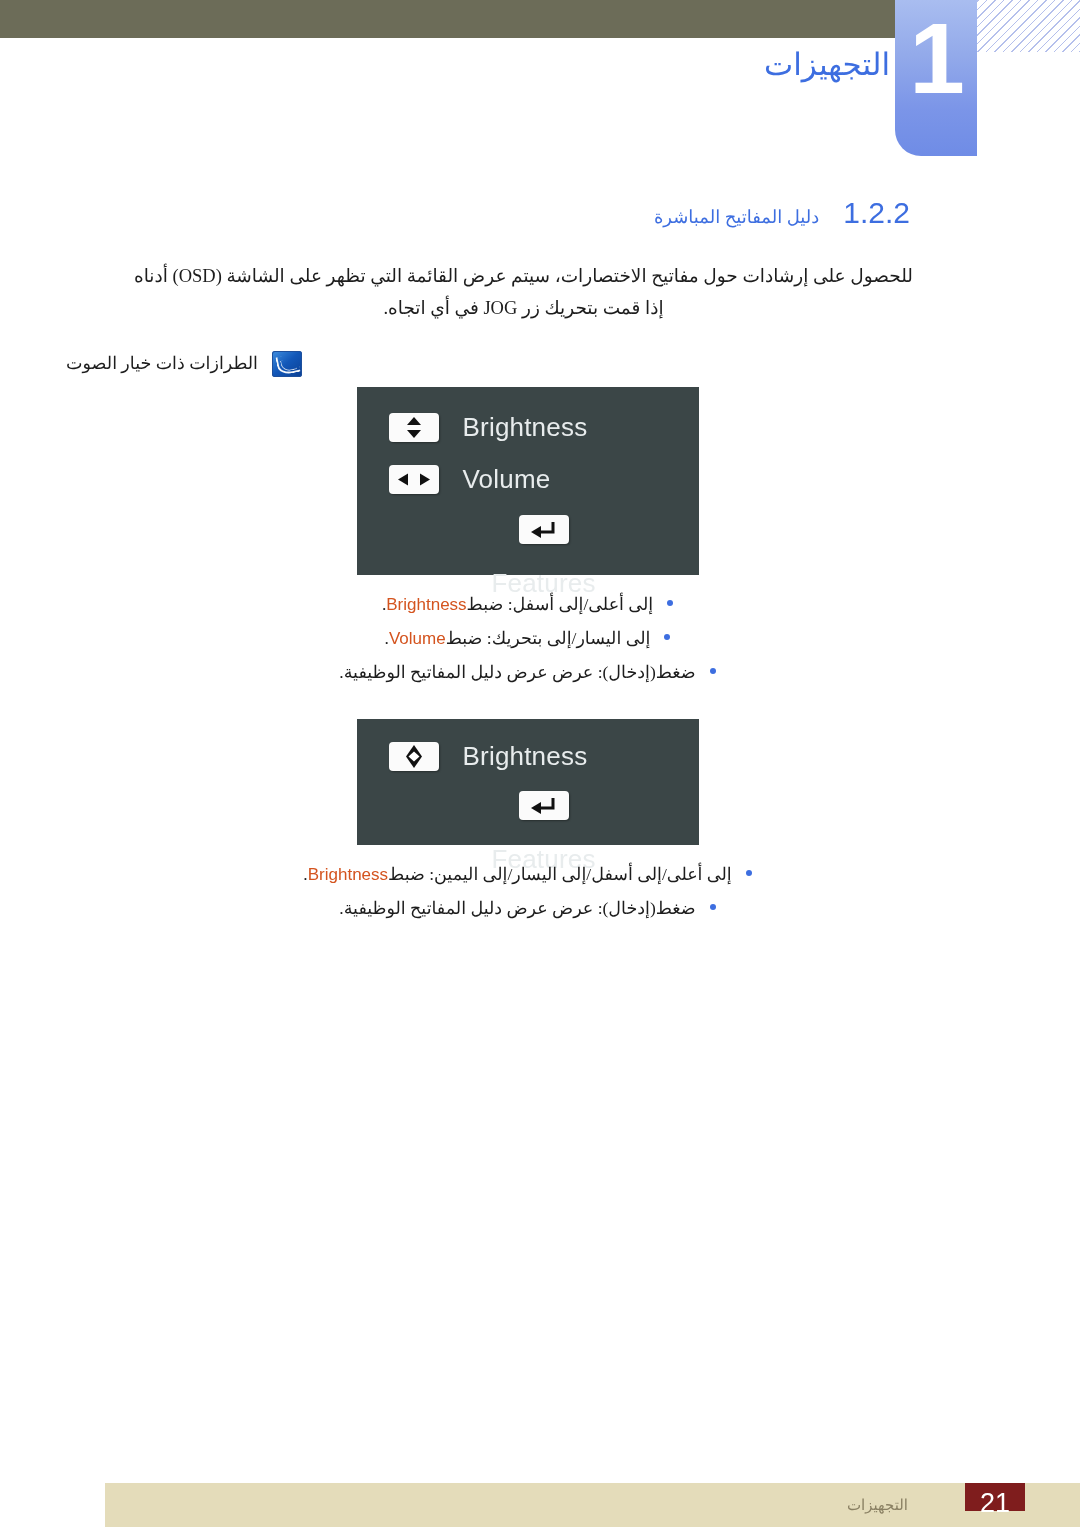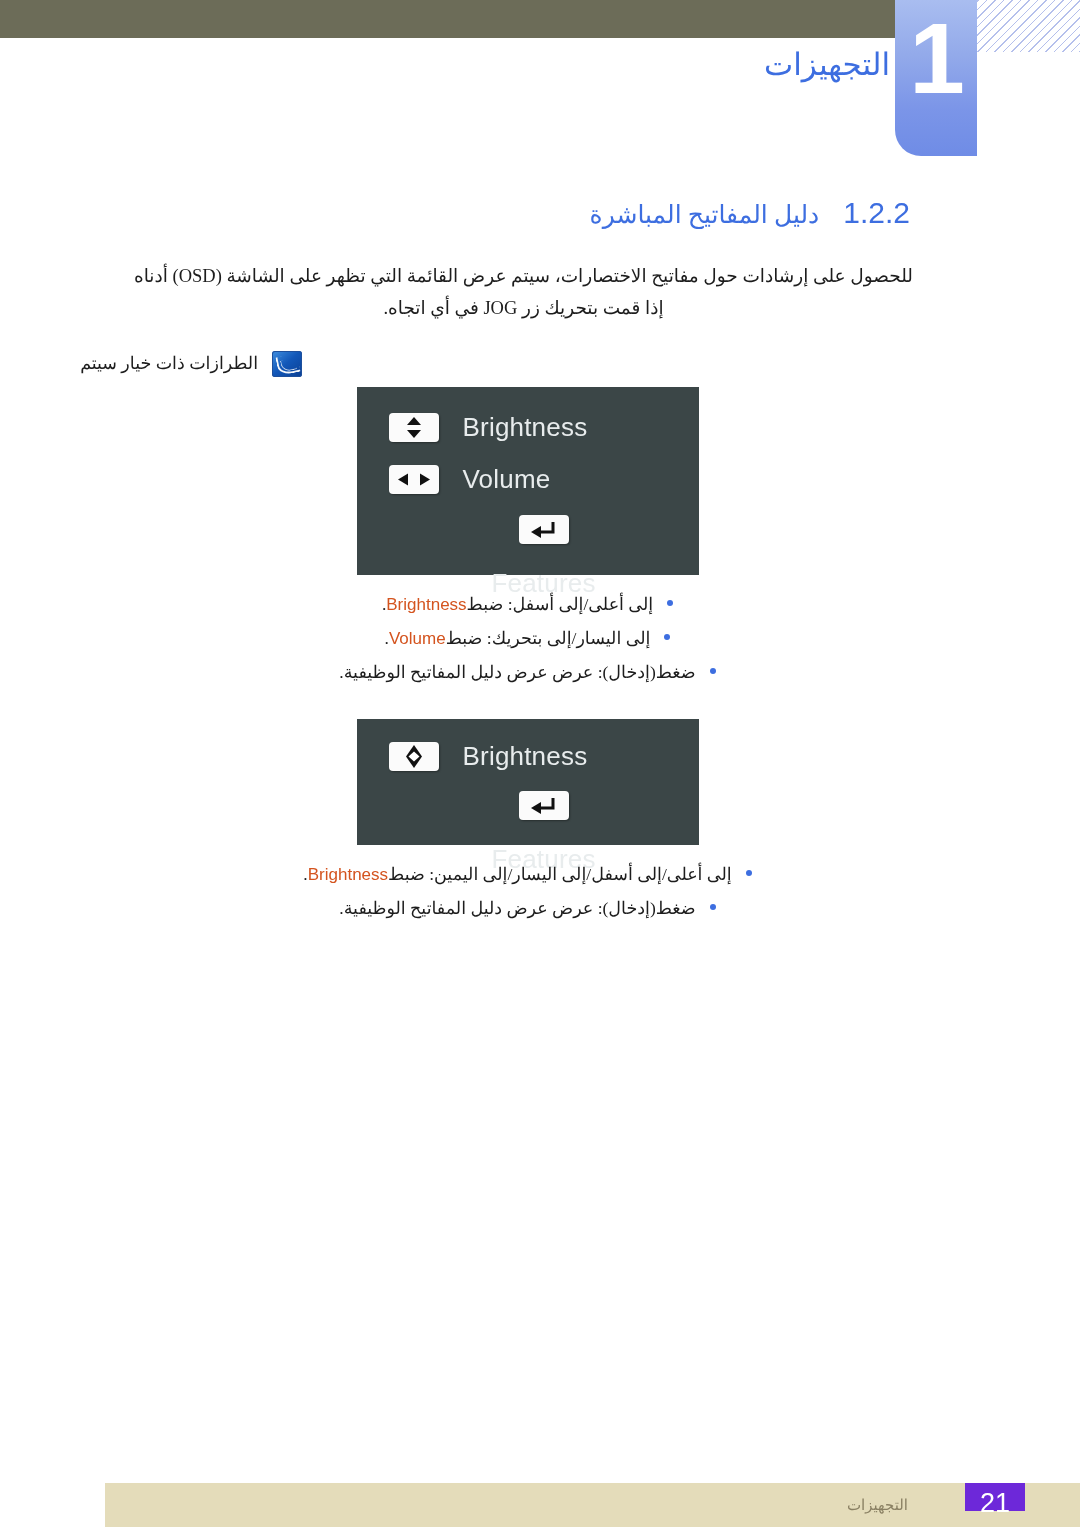--- a/index.html
+++ b/index.html
@@ -80,21 +80,21 @@
     margin-bottom: 30px;
     padding-right: 40px;
   }
   .section-head .sec-num {
     font-family: "Liberation Sans", sans-serif;
     font-size: 30px;
     direction: ltr;
     unicode-bidi: embed;
   }
   .section-head .sec-name {
-    font-size: 25px;
+    font-size: 18px;
   }
 
   .body-para {
     font-size: 18.5px;
     line-height: 1.75;
     text-align: center;
     margin: 0 30px 26px 22px;
     color: #1d1d1d;
   }
 
@@ -215,21 +215,21 @@
   #footer-band {
     position: absolute;
     left: 105px; bottom: 0;
     width: 975px; height: 44px;
     background: #e4dcba;
   }
   #footer-pagebox {
     position: absolute;
     left: 860px; top: 0;
     width: 60px; height: 28px;
-    background: #6d28d9;
+    background: #7f1d1d;
   }
   #footer-pagenum {
     position: absolute;
     left: 0; right: 0; top: 7px;
     text-align: center;
     font-family: "Liberation Sans", sans-serif;
     font-size: 27px;
     color: #ffffff;
     line-height: 1;
   }
@@ -257,21 +257,21 @@
 
   <div class="section-head">
     <span class="sec-num">1.2.2</span>
     <span class="sec-name">دليل المفاتيح المباشرة</span>
   </div>
 
   <p class="body-para">للحصول على إرشادات حول مفاتيح الاختصارات، سيتم عرض القائمة التي تظهر على الشاشة (OSD) أدناه إذا قمت بتحريك زر JOG في أي اتجاه.</p>
 
   <div class="model-row">
     <span class="note-icon"></span>
-    <span class="model-text">الطرازات ذات خيار سيتم</span>
+    <span class="model-text">الطرازات ذات خيار الصوت</span>
   </div>
 
   <div class="osd-panel tall">
 
     <div class="osd-line">
       <span class="key-btn">
         <svg width="50" height="29" viewBox="0 0 50 29">
           <polygon points="25,4 32,12 18,12" fill="#111111"></polygon>
           <polygon points="25,25 32,17 18,17" fill="#111111"></polygon>
         </svg>

